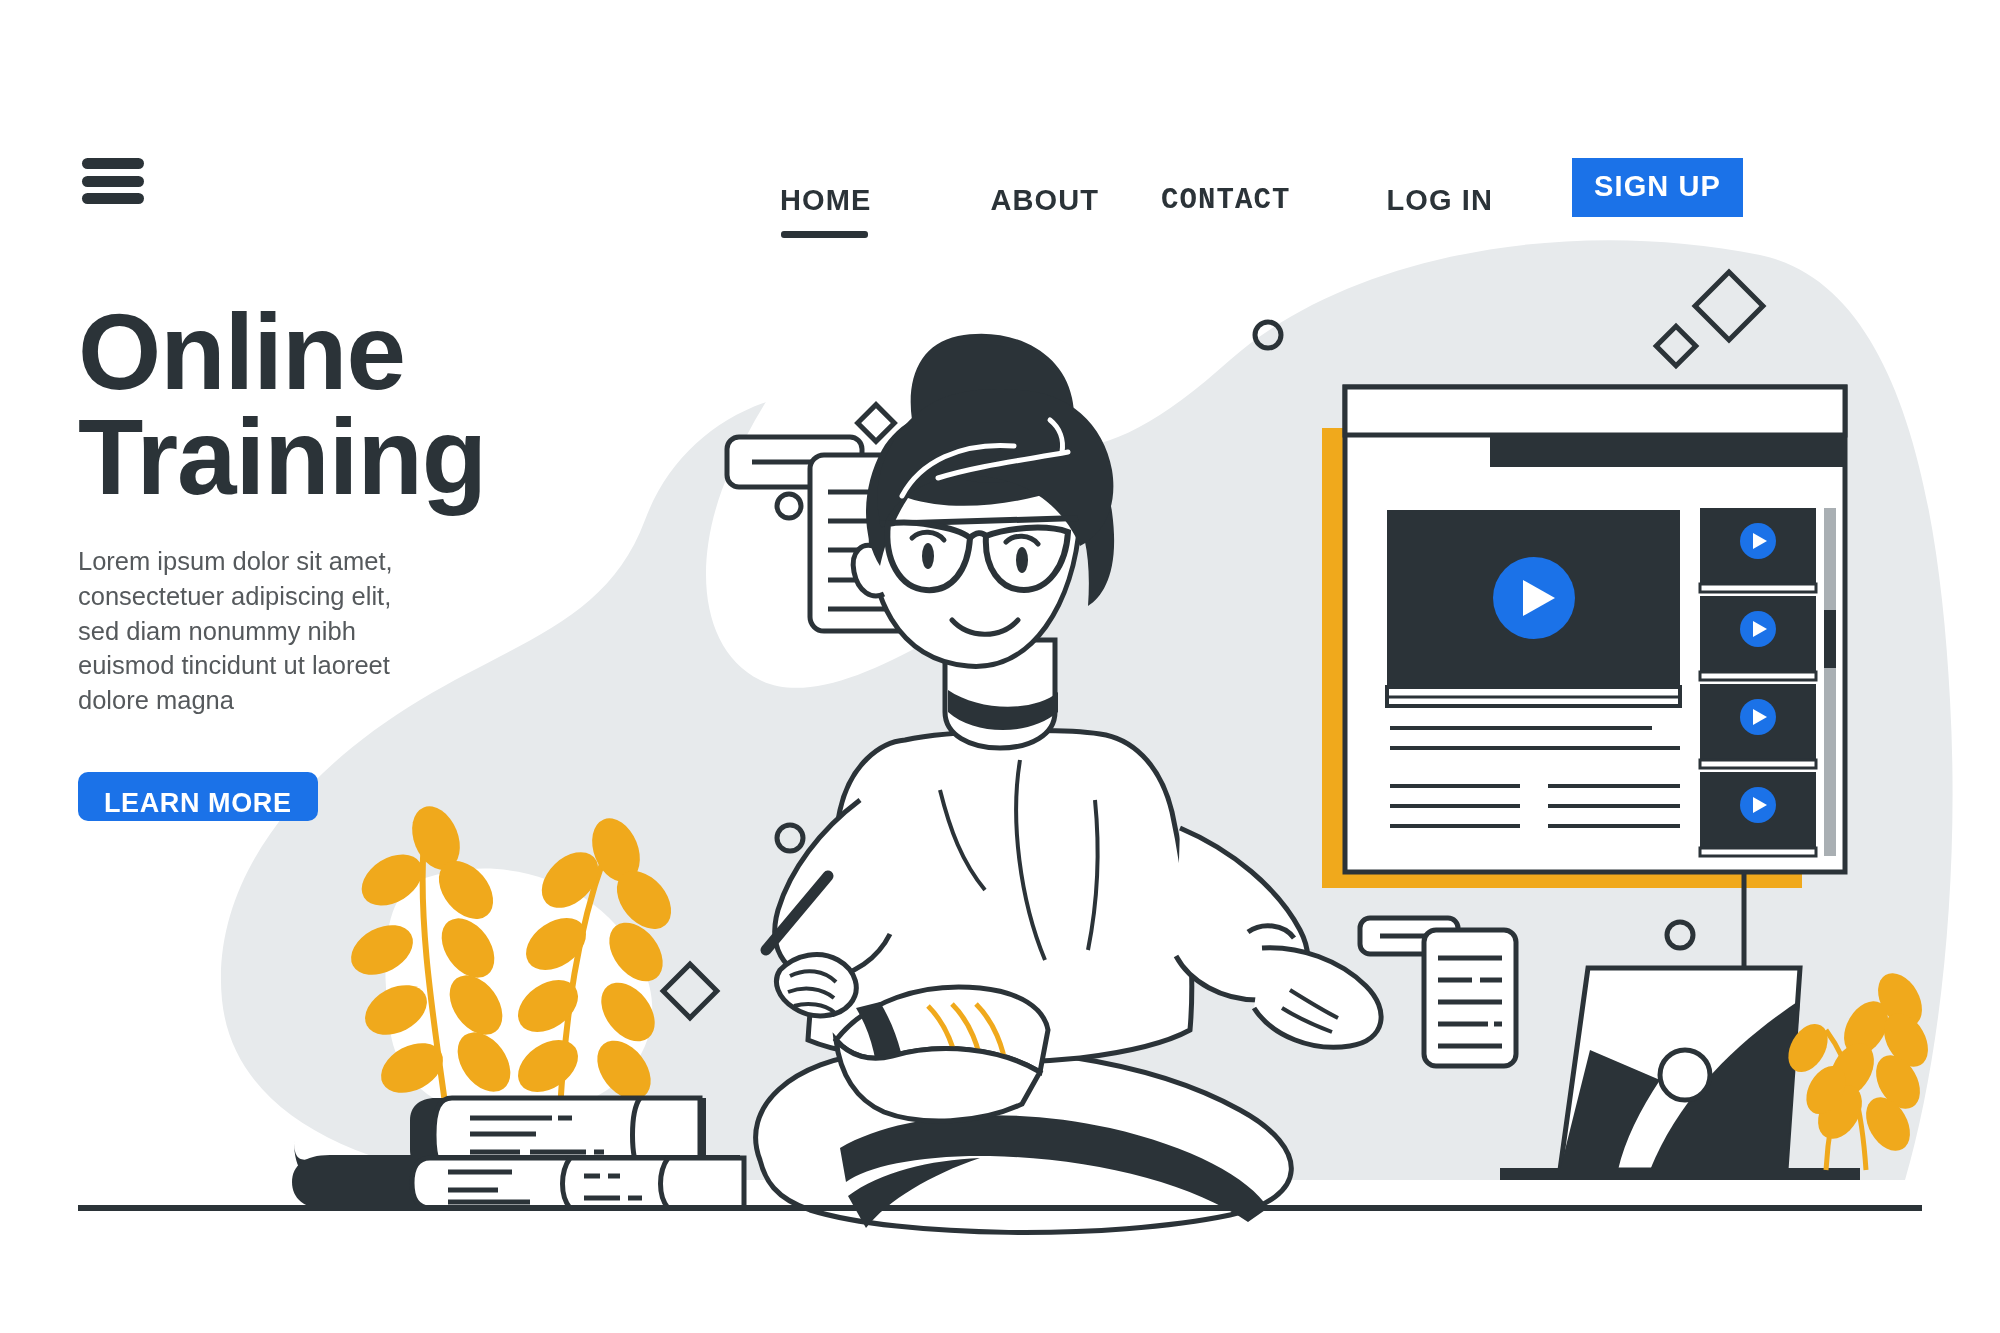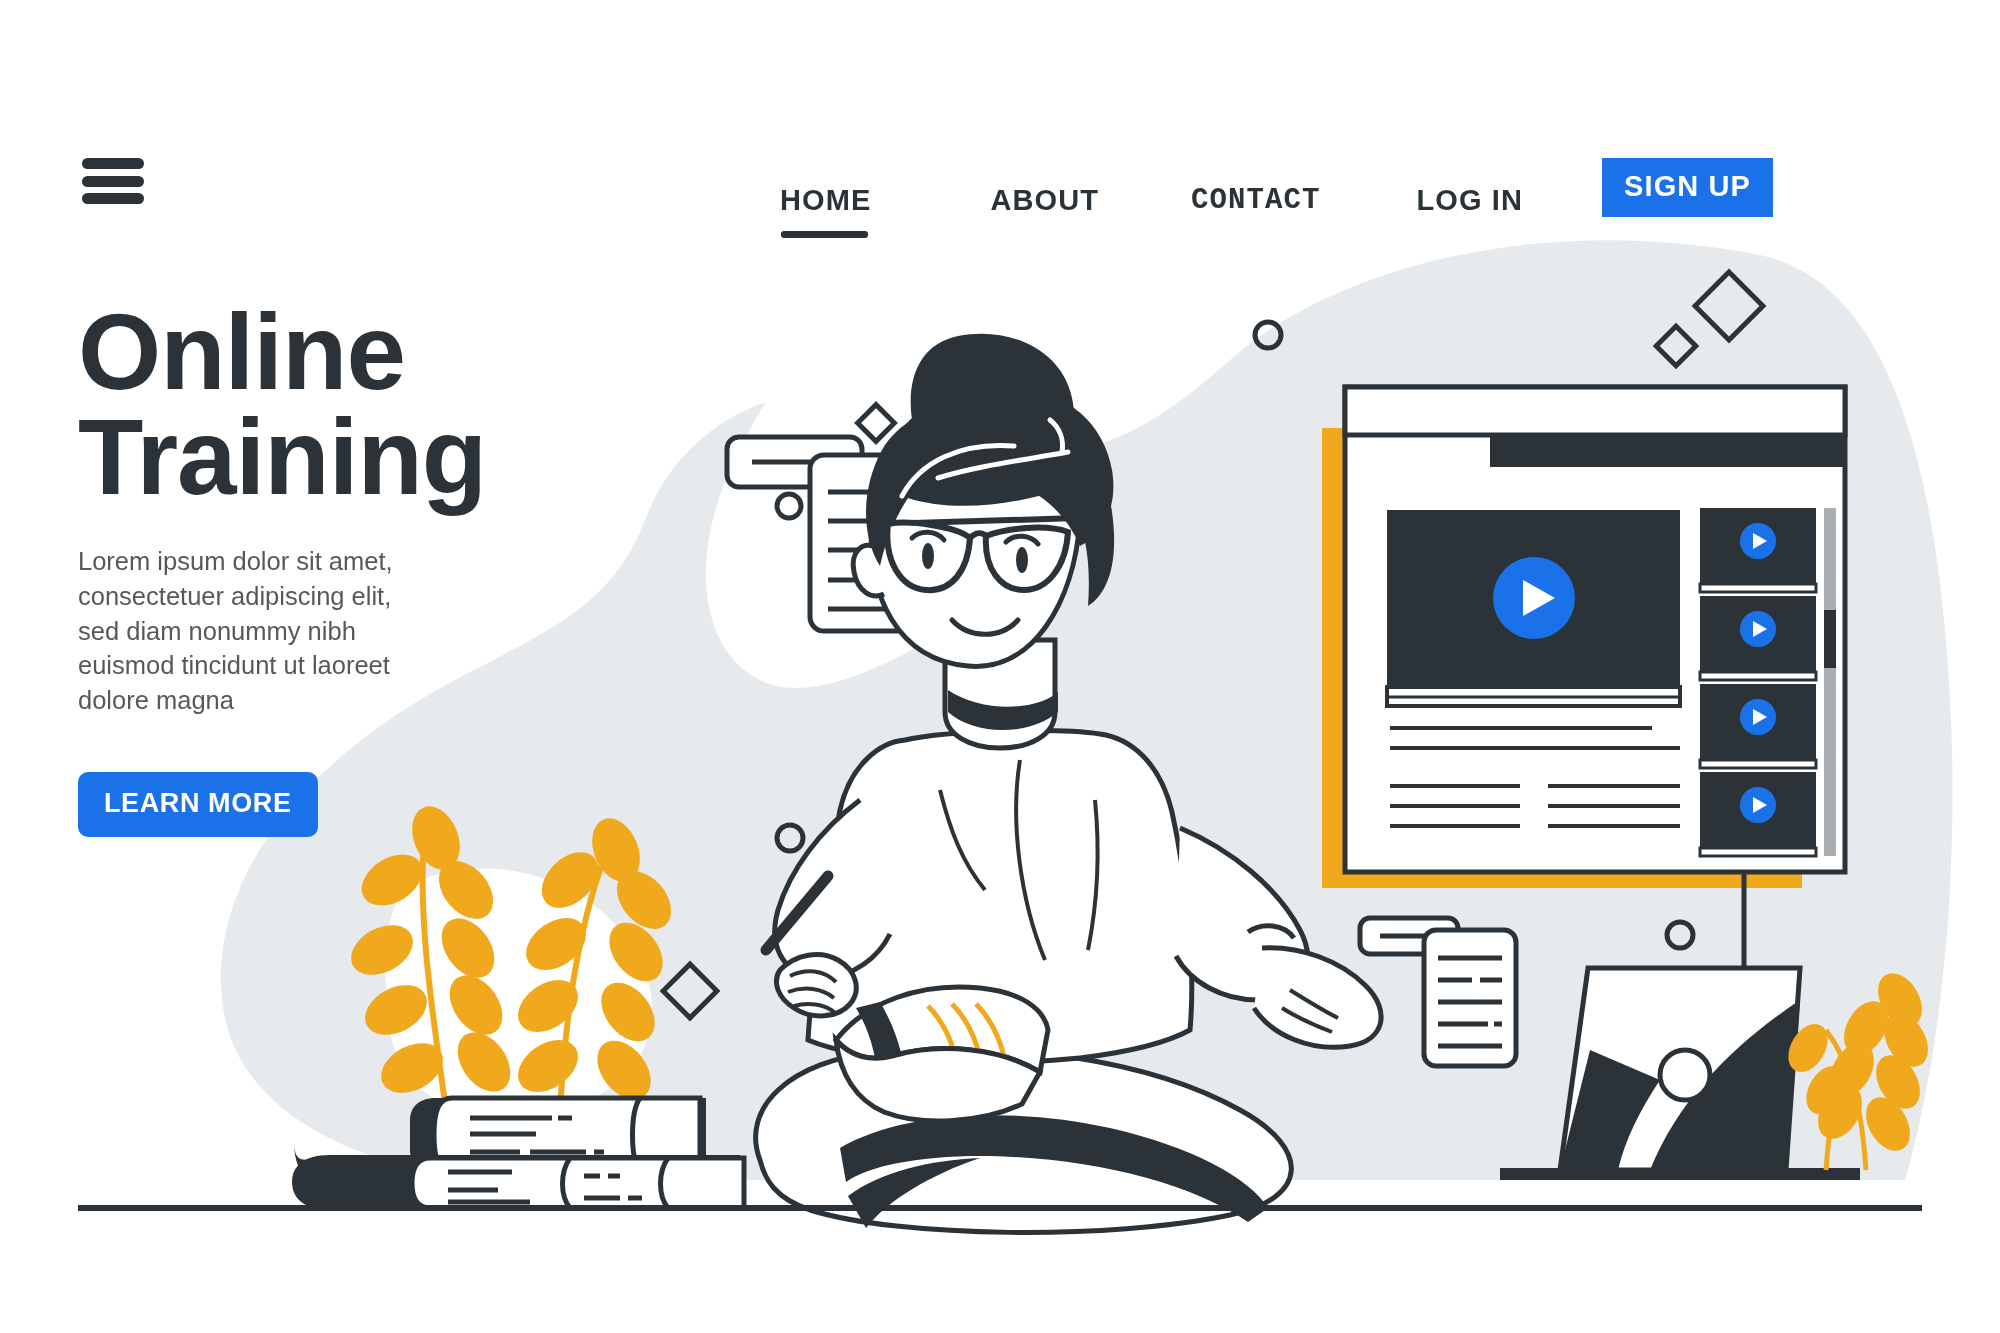--- a/index.html
+++ b/index.html
@@ -30,21 +30,21 @@
   .nav-links {
     position:absolute; left:780px; top:158px;
     display:flex; align-items:flex-end; gap:0;
   }
   .nav-link {
     font-size:29px; font-weight:bold; letter-spacing:1.1px;
     color:#2B3338; text-decoration:none; cursor:pointer;
     position:relative; white-space:nowrap;
   }
   .nav-link.sp1 { margin-right:119px; }
-  .nav-link.sp2 { margin-right:92px; }
+  .nav-link.sp2 { margin-right:62px; }
   .nav-link.sp3 { margin-right:96px;font-family:Liberation Mono, monospace; }
   .nav-link.sp4 { margin-right:79px; }
   .nav-link.active::after {
     content:""; position:absolute; left:1px; right:3px; bottom:-21px;
     height:7px; background:#2B3338; border-radius:3px;
   }
   .signup-btn {
     display:inline-flex; align-items:center; justify-content:center;
     background:#1B72E8; color:#fff; border:none; border-radius:0;
     font-size:29px; font-weight:bold; letter-spacing:1.1px;
@@ -63,21 +63,21 @@
   .hero-sub {
     margin-top:34px;
     font-size:25.5px; line-height:1.37; color:#55595c;
     font-weight:normal; max-width:340px;
   }
   .learn-btn {
     margin-top:54px;
     display:inline-flex; align-items:center; justify-content:center;
     background:#1B72E8; color:#fff; border:none; border-radius:10px;
     font-size:27px; font-weight:bold; letter-spacing:0.6px;
-    padding:16px 26px 18px 26px; cursor:pointer;
+    padding:16px 26px 2px 26px; cursor:pointer;
     font-family:"Liberation Sans", sans-serif;
   }
 
   
   .illus { position:absolute; inset:0; z-index:10; pointer-events:none; }
   .illus svg { display:block; }
 </style>
 </head>
 <body>
 

